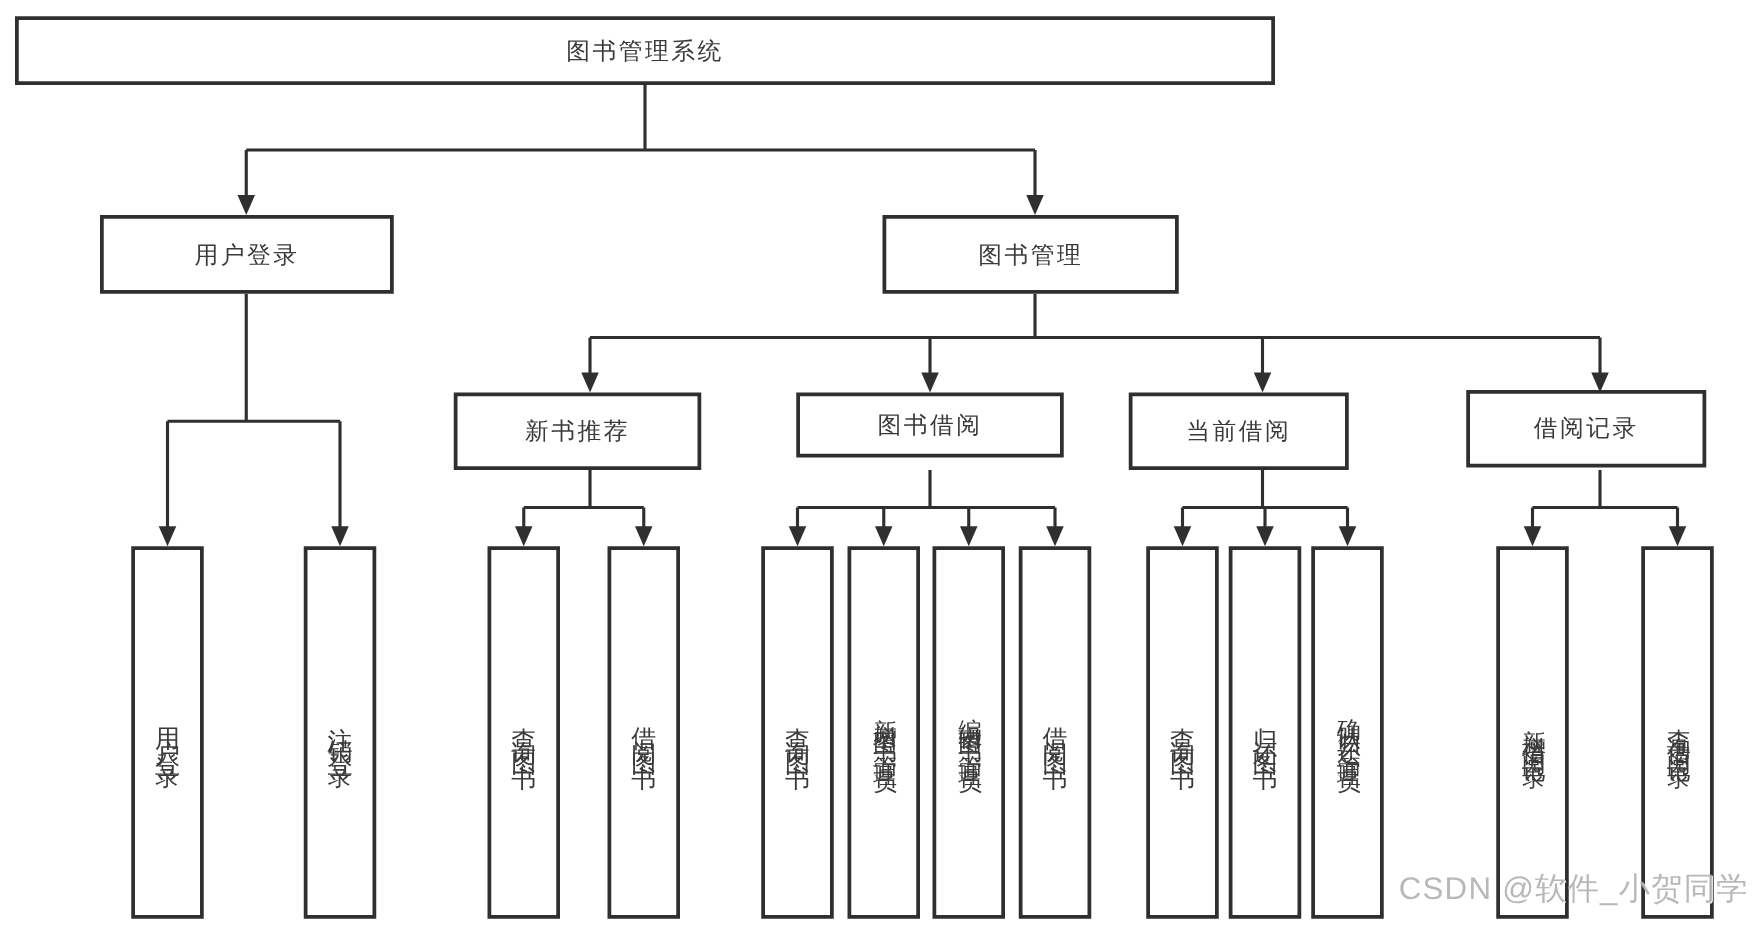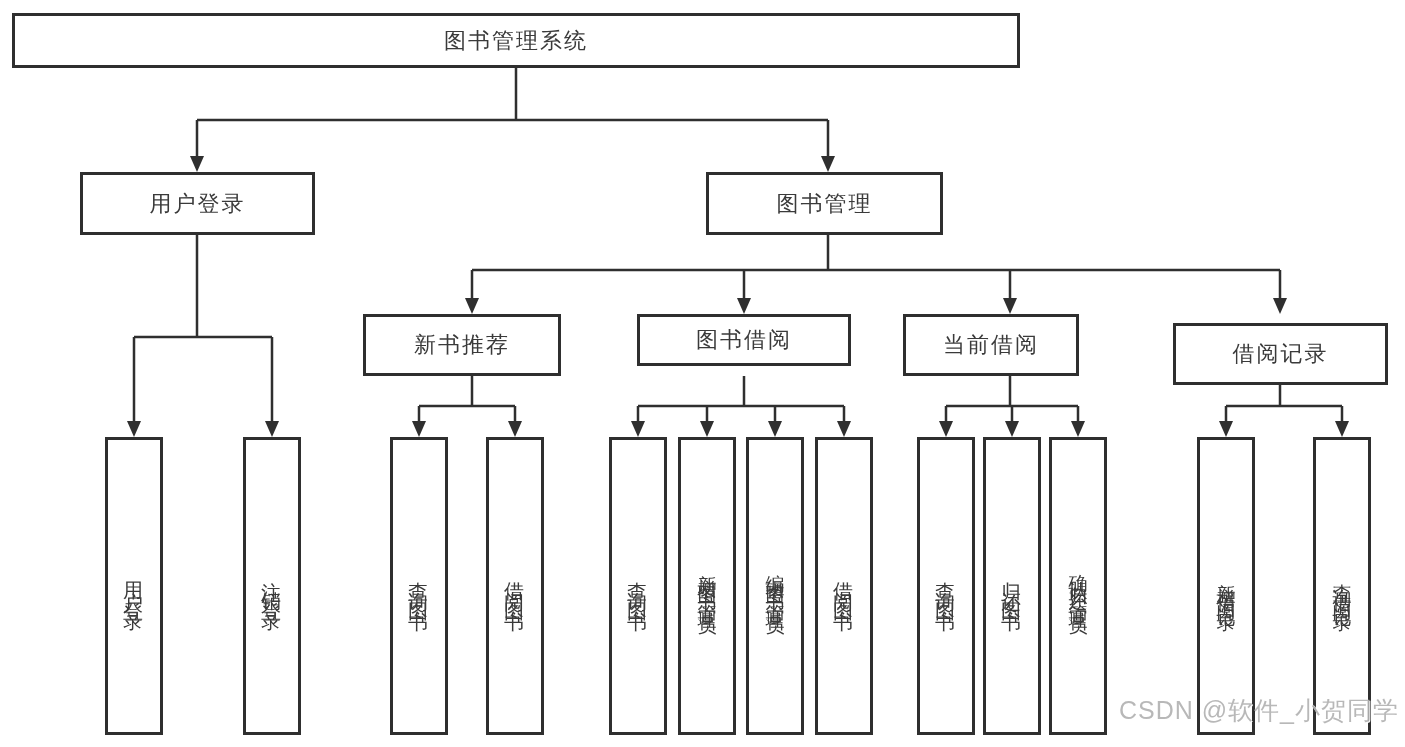--- a/index.html
+++ b/index.html
@@ -5,36 +5,36 @@
   html,body { margin:0; padding:0; background:#ffffff; }
   #stage {
     position:relative; width:1405px; height:747px; background:#ffffff;
     font-family:"Liberation Sans","DejaVu Sans",sans-serif; overflow:hidden;
   }
   #wires { position:absolute; left:0; top:0; width:1405px; height:747px; z-index:1; }
   .box {
     position:absolute; box-sizing:border-box; background:#ffffff;
     border:3px solid #2f2f2f; color:#3a3a3a; z-index:2;
     display:flex; align-items:center; justify-content:center;
-    font-size:22px; letter-spacing:2px; white-space:nowrap;
+    font-size:19px; letter-spacing:2px; white-space:nowrap;
   }
   .vbox {
     writing-mode:vertical-rl; text-orientation:mixed;
     letter-spacing:10px; font-size:20px;
   }
   
   .nr  { left:12px;   top:13px;  width:1008px; height:55px; }
   
   .nu  { left:80px;   top:172px; width:235px;  height:63px; }
   .nb  { left:694px;  top:172px; width:237px;  height:63px;margin-left:12px; }
   
   .n3a { left:363px;  top:314px; width:198px;  height:62px; }
   .n3b { left:637px;  top:314px; width:214px;  height:52px; }
   .n3c { left:903px;  top:314px; width:176px;  height:62px; }
-  .n3d { left:1173px; top:323px; width:215px;  height:62px; }
+  .n3d { left:1173px; top:312px; width:192px;  height:62px; }
   
   .leaf { top:437px; width:58px; height:298px; }
   .l1  { left:105px; }  .l2  { left:243px; }
   .l3  { left:390px; }  .l4  { left:486px; }
   .l5  { left:609px; }  .l6  { left:678px; }
   .l7  { left:746px; }  .l8  { left:815px; }
   .l9  { left:917px; }  .l10 { left:983px; }
   .l11 { left:1049px; } .l12 { left:1197px; }
   .l13 { left:1313px; }
   .long { letter-spacing:6px; font-size:19px; }

